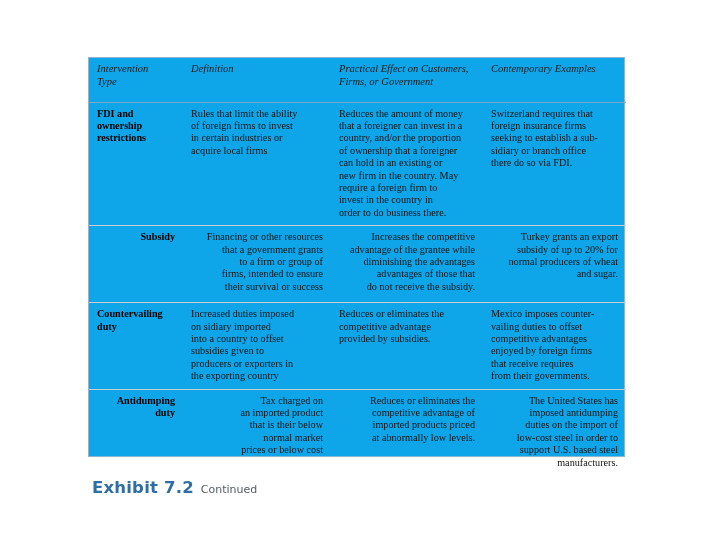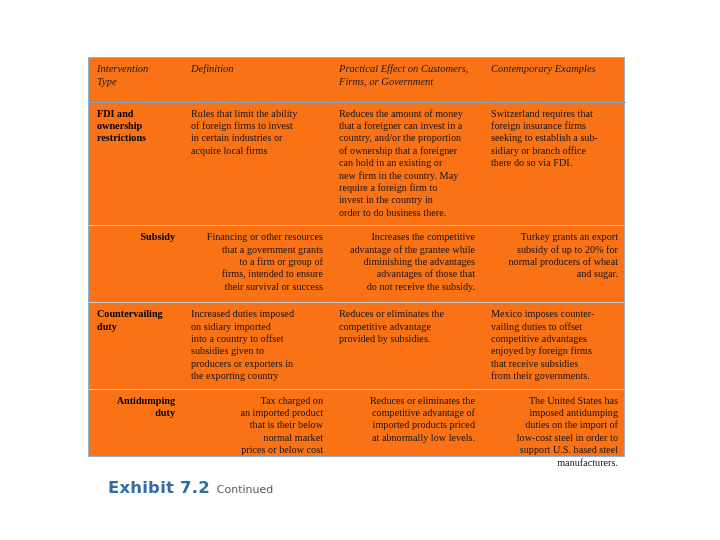--- a/index.html
+++ b/index.html
@@ -24,21 +24,21 @@
   }
 
   
   #exhibit-table {
     position: absolute;
     left: 88px;
     top: 57px;
     width: 537px;
     height: 400px;
     border: 1.5px solid #8fb4d2;
-    background: #f97316;
+    background: #0ea5e9;
     box-sizing: border-box;
   }
 
   table.grid {
     width: 100%;
     height: 100%;
     border-collapse: collapse;
     table-layout: fixed;
   }
 
@@ -88,21 +88,21 @@
 
   
   tr.row-fdi    td { height: 116px; }
   tr.row-sub    td { height: 77px; text-align: right; }
   tr.row-cvd    td { height: 86px; }
   tr.row-anti   td { height: 95px; text-align: right; }
 
   
   #caption {
     position: absolute;
-    left: 108px;
+    left: 92px;
     top: 466px;
     display: flex;
     align-items: baseline;
     gap: 7px;
   }
   #caption .exhibit-label {
     font-family: "DejaVu Sans", sans-serif;
     font-weight: bold;
     font-size: 16.5px;
     letter-spacing: 0.2px;
@@ -224,21 +224,21 @@
           <td>
             <span class="ln">Reduces or eliminates the</span>
             <span class="ln">competitive advantage</span>
             <span class="ln">provided by subsidies.</span>
           </td>
           <td>
             <span class="ln">Mexico imposes counter-</span>
             <span class="ln">vailing duties to offset</span>
             <span class="ln">competitive advantages</span>
             <span class="ln">enjoyed by foreign firms</span>
-            <span class="ln">that receive subsidies</span>
+            <span class="ln">that receive requires</span>
             <span class="ln">from their governments.</span>
           </td>
         </tr>
 
         <tr class="row-anti">
           <td class="type-cell">
             <span class="ln">Antidumping</span>
             <span class="ln">duty</span>
           </td>
           <td>

